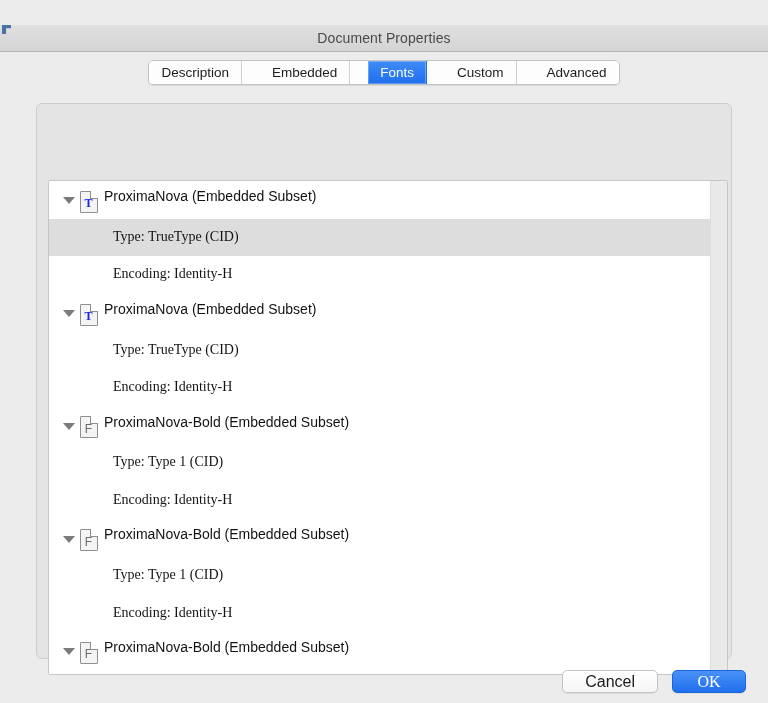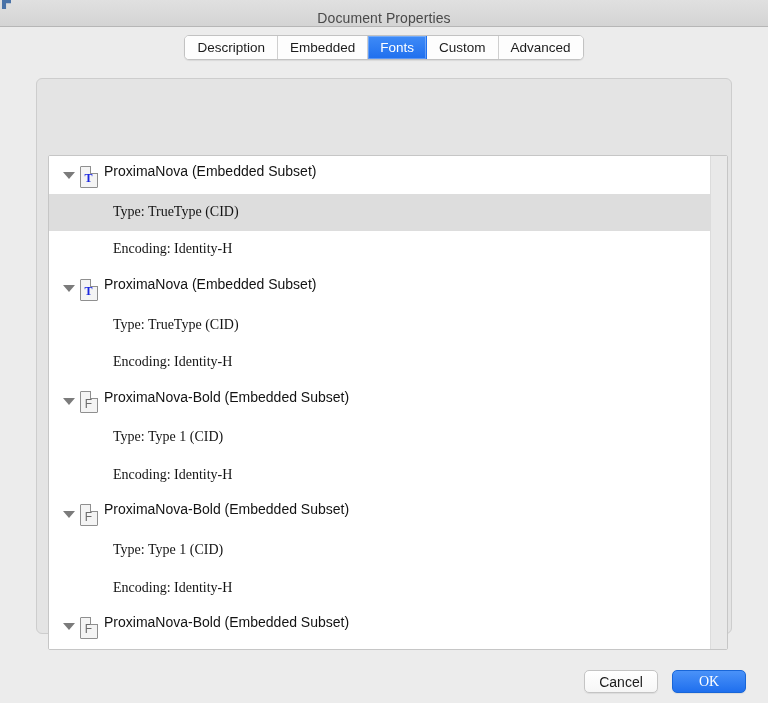--- a/index.html
+++ b/index.html
@@ -27,22 +27,23 @@
   }
 
   
   #titlebar {
     position: relative;
     height: 27px;
     flex: 0 0 27px;
     background: linear-gradient(to bottom, #e0e0e0 0%, #d4d4d4 100%);
     border-bottom: 1px solid #b6b6b6;
     display: flex;
-    align-items: flex-end;
-    justify-content: center;
+    align-items: center;
+    justify-content: center;
+    margin-top: 25px;
   }
   #titlebar .title {
     font-size: 14px;
     color: #4a4a4a;
     letter-spacing: .1px;
   }
   #corner-mark {
     position: absolute;
     left: 2px;
     top: 0px;
@@ -63,20 +64,21 @@
     background: #ececec;
   }
   .tabgroup {
     display: flex;
     border: 1px solid #c2c2c2;
     border-radius: 5px;
     overflow: hidden;
     background: #fdfdfd;
     box-shadow: 0 1px 1px rgba(0,0,0,.08);
     height: 25px;
+    gap: 18px;
   }
   .tab {
     font-size: 13.5px;
     color: #1c1c1c;
     padding: 0 12px;
     display: flex;
     align-items: center;
     justify-content: center;
     background: #fdfdfd;
     border-right: 1px solid #cfcfcf;
@@ -239,24 +241,24 @@
   #buttonbar {
     position: absolute;
     right: 22px;
     bottom: 10px;
     display: flex;
     align-items: center;
     gap: 14px;
   }
   .btn {
     font-family: "Liberation Sans", sans-serif;
-    font-size: 14px;
+    font-size: 16px;
     height: 23px;
     min-width: 74px;
-    padding: 0 14px;
+    padding: 0 22px;
     border-radius: 5px;
     border: 1px solid #c4c4c4;
     background: linear-gradient(to bottom, #ffffff 0%, #f6f6f6 100%);
     color: #1b1b1b;
     display: flex;
     align-items: center;
     justify-content: center;
     cursor: default;
     user-select: none;
     box-shadow: 0 1px 1px rgba(0,0,0,.07);

